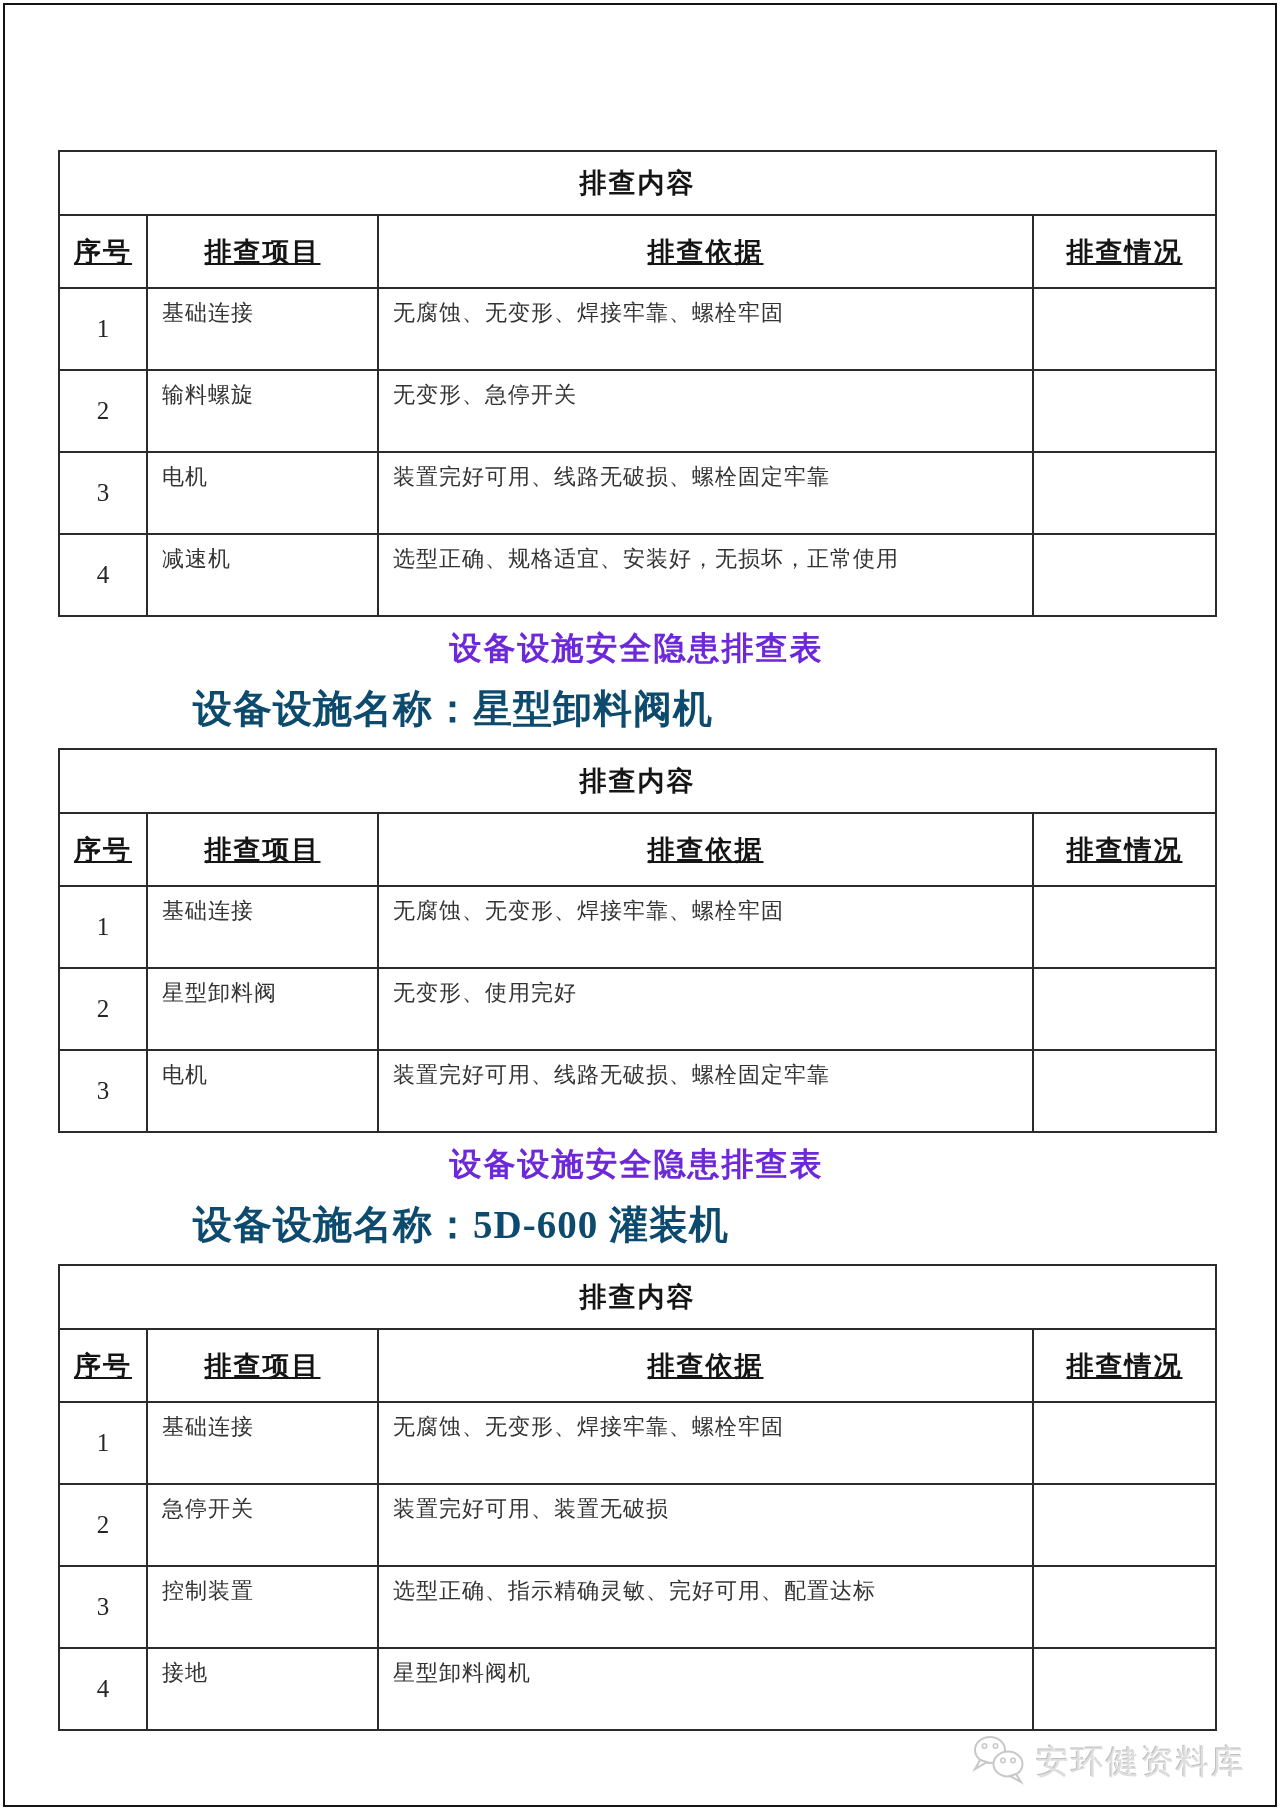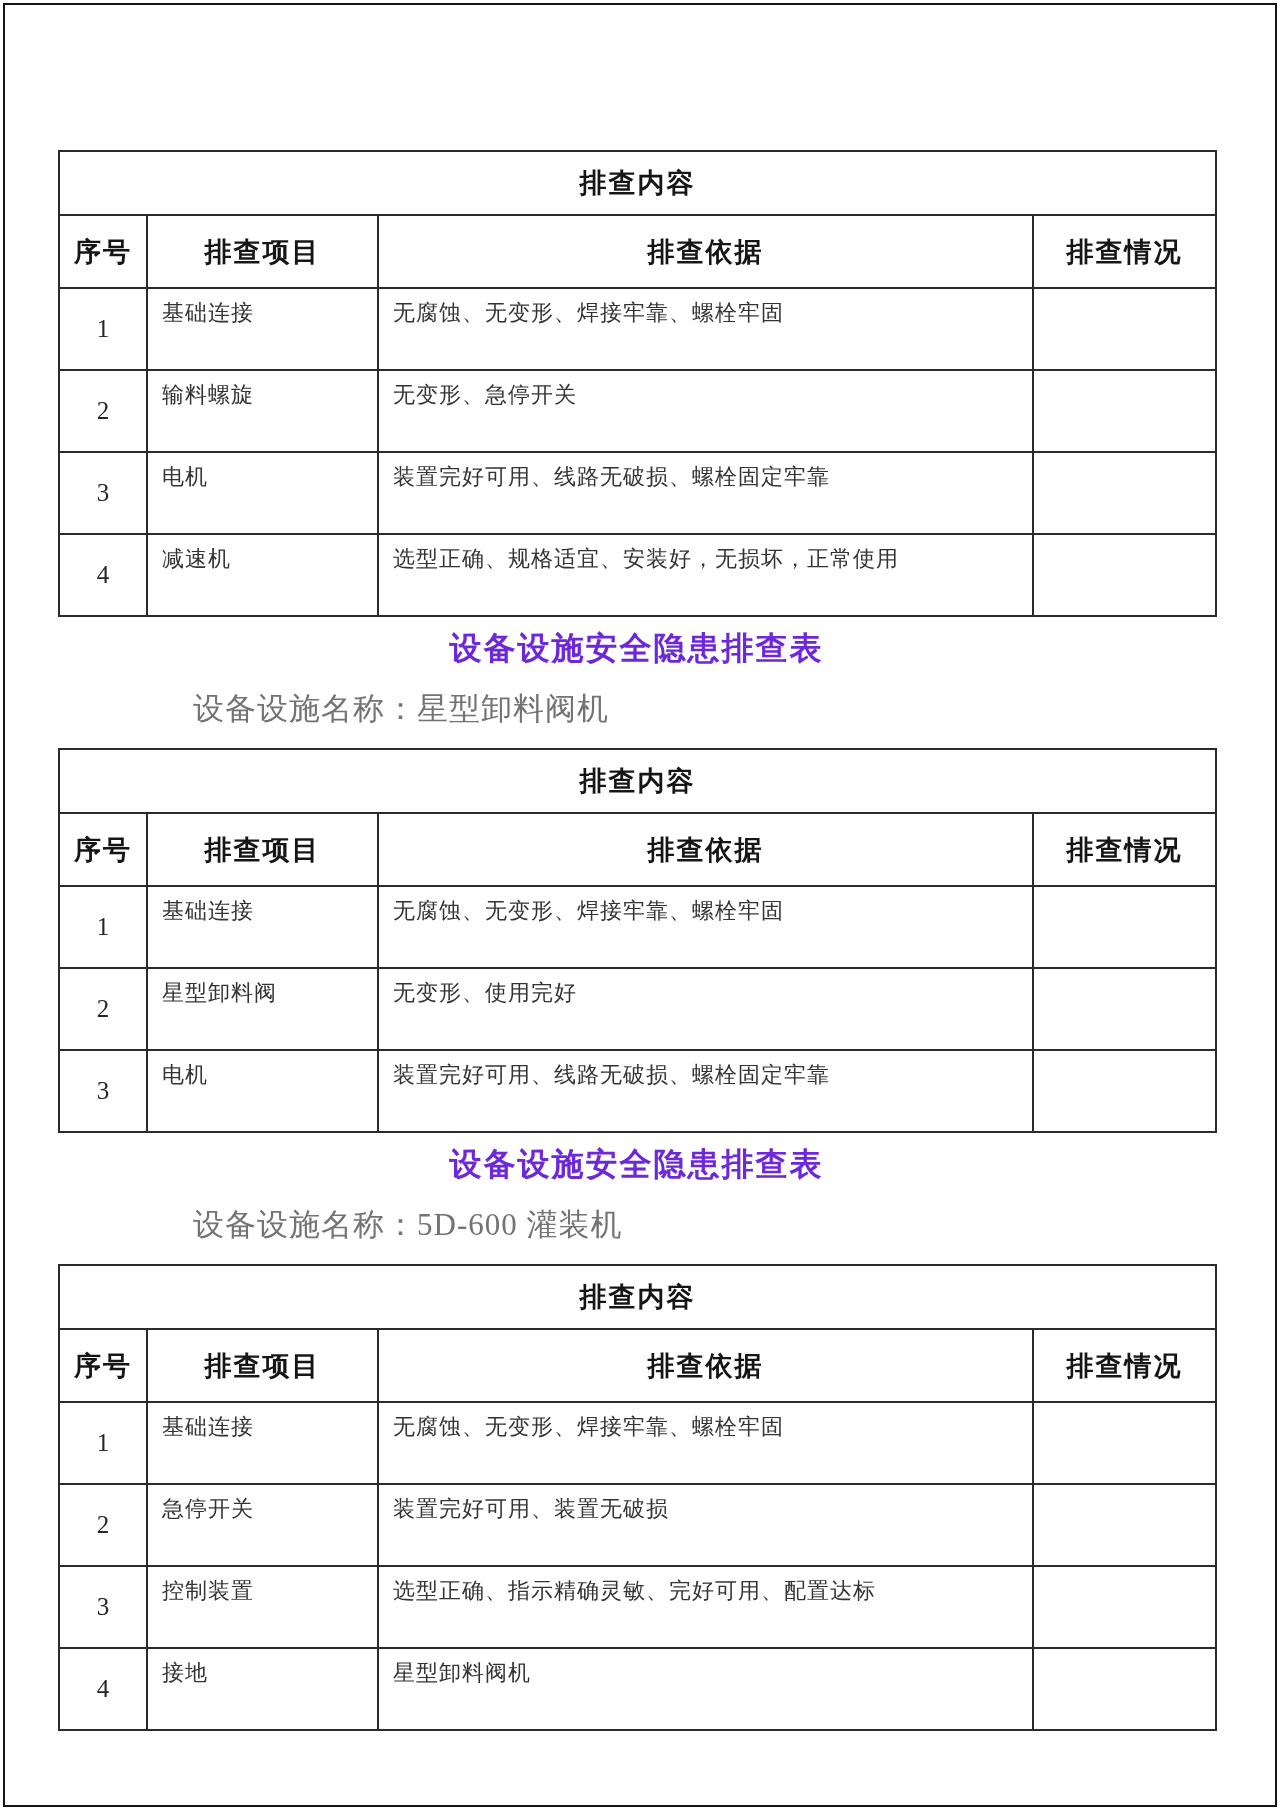--- a/index.html
+++ b/index.html
@@ -35,21 +35,21 @@
   th.content-header {
     height:60px;
     font-size:27px; font-weight:bold;
     text-align:center; vertical-align:middle;
     color:#151515; letter-spacing:2px;
   }
   tr.col-headers th {
     height:69px;
     font-size:27px; font-weight:bold;
     text-align:center; vertical-align:middle;
-    color:#151515; letter-spacing:2px;
+    color:#151515; letter-spacing:2px;text-decoration:underline;
   }
   tr.data-row td { height:71px; }
   td.no-cell {
     text-align:center; vertical-align:middle;
     font-size:25px; color:#262626;
   }
   td.item-cell, td.basis-cell {
     vertical-align:top;
     font-size:22px; color:#333333;
     padding:9px 12px 0 14px;
@@ -59,23 +59,23 @@
   .section-title {
     margin:9px 0 0 0;
     width:1157px;
     text-align:center;
     font-size:32px; font-weight:bold;
     line-height:44px;
     color:#6d28d9; letter-spacing:2px;
   }
   .section-subtitle {
     margin:16px 0 16px 135px;
-    font-size:31px; font-weight:normal;
+    font-size:39px; font-weight:bold;
     line-height:46px;
-    color:#737373; letter-spacing:1px;
+    color:#0c4a6e; letter-spacing:1px;
   }
   .footer {
     position:absolute; left:0; top:1666px; width:1270px;
     text-align:center;
     font-size:17px; color:#3f3f3f; letter-spacing:3px;
   }
   .watermark {
     position:absolute; right:34px; bottom:20px;
     display:flex; align-items:center; gap:8px;
   }
@@ -222,13 +222,32 @@
         <td class="item-cell">接地</td>
         <td class="basis-cell">星型卸料阀机</td>
         <td class="status-cell"></td>
       </tr>
     </tbody>
       </table>
 
   </div>
 
 
+  <div class="watermark">
+    <span>
+      <svg width="58" height="52" viewBox="0 0 58 52">
+        <g fill="#ffffff" stroke="#c8c8c8" stroke-width="2">
+          <ellipse cx="20" cy="16" rx="15" ry="13"></ellipse>
+          <path d="M10 26 L5 35 L17 28 Z"></path>
+          <ellipse cx="38" cy="30" rx="14.5" ry="12.5"></ellipse>
+          <path d="M46 40 L51 48 L40 42 Z"></path>
+        </g>
+        <g fill="none" stroke="#c8c8c8" stroke-width="1.6">
+          <circle cx="14.5" cy="12" r="2.2"></circle>
+          <circle cx="25.5" cy="12" r="2.2"></circle>
+          <circle cx="33" cy="26.5" r="2.2"></circle>
+          <circle cx="43" cy="26.5" r="2.2"></circle>
+        </g>
+      </svg>
+    </span>
+    <span class="watermark-text">安环健资料库</span>
+  </div>
 </div>
 
 </body></html>

